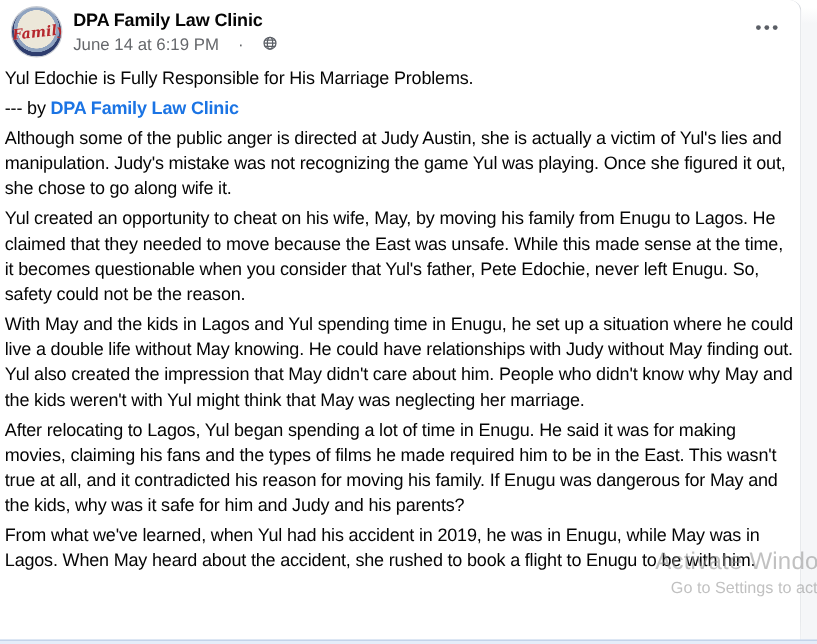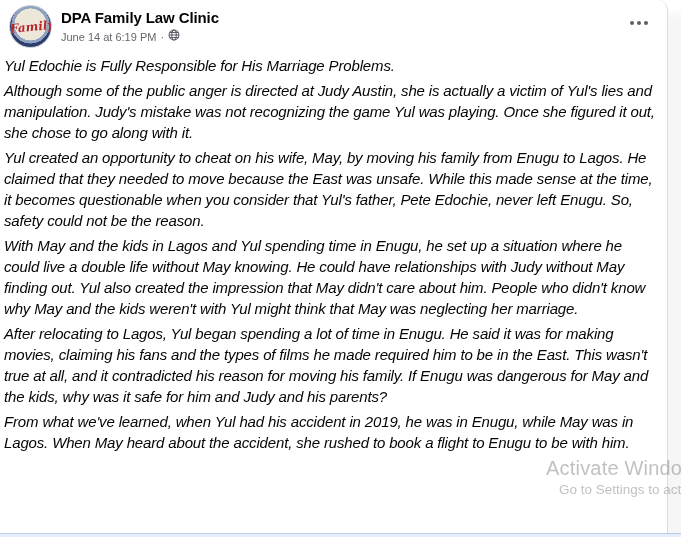--- a/index.html
+++ b/index.html
@@ -42,41 +42,41 @@
     font-style:italic; font-weight:bold; font-size:12px; color:#b5272c;
     transform:rotate(-6deg);
     text-shadow:0 0 1px rgba(255,255,255,.6);
   }
   .header-text { padding-top:3px; }
   .page-name {
     font-size:15px; font-weight:700; color:#050505; line-height:19px;
     letter-spacing:-0.1px; cursor:pointer;
   }
   .meta {
-    margin-top:1px; font-size:11px; color:#65676b; line-height:17px;
-    display:flex; align-items:center; gap:4px;
+    margin-top:1px; font-size:14px; color:#65676b; line-height:17px;
+    display:flex; align-items:center; gap:16px;
   }
   .meta a { color:#65676b; text-decoration:none; }
   .globe { display:inline-block; margin-top:1px; }
 
   .dots-btn {
     position:absolute; top:16px; right:16px;
     width:24px; height:14px;
     display:flex; align-items:center; justify-content:center; gap:3px;
     cursor:pointer; border:none; background:transparent; padding:0;
   }
   .dots-btn .dot { width:4px; height:4px; border-radius:50%; background:#5b5f66; }
 
   
   .content {
     padding:7px 6px 0 4px;
     font-size:15px; line-height:21px; color:#050505;
     letter-spacing:-0.15px;
   }
-  .content p { margin:0 0 4px 0;font-style:italic; }
+  .content p { margin:0 0 4px 0; }
   .byline a { color:#1b74e4; font-weight:600; text-decoration:none; cursor:pointer; }
 
   
   .watermark {
     position:absolute; left:546px; top:456px; z-index:5;
     color:#8e8e8e; opacity:0.55; white-space:nowrap;
     pointer-events:none;
   }
   .wm1 { font-size:20px; line-height:24px; font-weight:400; letter-spacing:0.2px; }
   .wm2 { font-size:13.5px; line-height:16px; margin:2px 0 0 13px; }
@@ -114,21 +114,22 @@
     </div>
     <button class="dots-btn" aria-label="Post options">
       <span class="dot"></span>
       <span class="dot"></span>
       <span class="dot"></span>
     </button>
   </div>
 
   <div class="content">
     <p>Yul Edochie is Fully Responsible for His Marriage Problems.</p>
-    <p>Although some of the public anger is directed at Judy Austin, she is actually a victim of Yul's lies and manipulation. Judy's mistake was not recognizing the game Yul was playing. Once she figured it out, she chose to go along with it.</p>
+    <p class="byline"><span>--- by </span><a href="#">DPA Family Law Clinic</a></p>
+    <p>Although some of the public anger is directed at Judy Austin, she is actually a victim of Yul's lies and manipulation. Judy's mistake was not recognizing the game Yul was playing. Once she figured it out, she chose to go along wife it.</p>
     <p>Yul created an opportunity to cheat on his wife, May, by moving his family from Enugu to Lagos. He claimed that they needed to move because the East was unsafe. While this made sense at the time, it becomes questionable when you consider that Yul's father, Pete Edochie, never left Enugu. So, safety could not be the reason.</p>
     <p>With May and the kids in Lagos and Yul spending time in Enugu, he set up a situation where he could live a double life without May knowing. He could have relationships with Judy without May finding out. Yul also created the impression that May didn't care about him. People who didn't know why May and the kids weren't with Yul might think that May was neglecting her marriage.</p>
     <p>After relocating to Lagos, Yul began spending a lot of time in Enugu. He said it was for making movies, claiming his fans and the types of films he made required him to be in the East. This wasn't true at all, and it contradicted his reason for moving his family. If Enugu was dangerous for May and the kids, why was it safe for him and Judy and his parents?</p>
     <p>From what we've learned, when Yul had his accident in 2019, he was in Enugu, while May was in Lagos. When May heard about the accident, she rushed to book a flight to Enugu to be with him.</p>
   </div>
 
 </div>
 
 <div class="gutter"></div>
 

